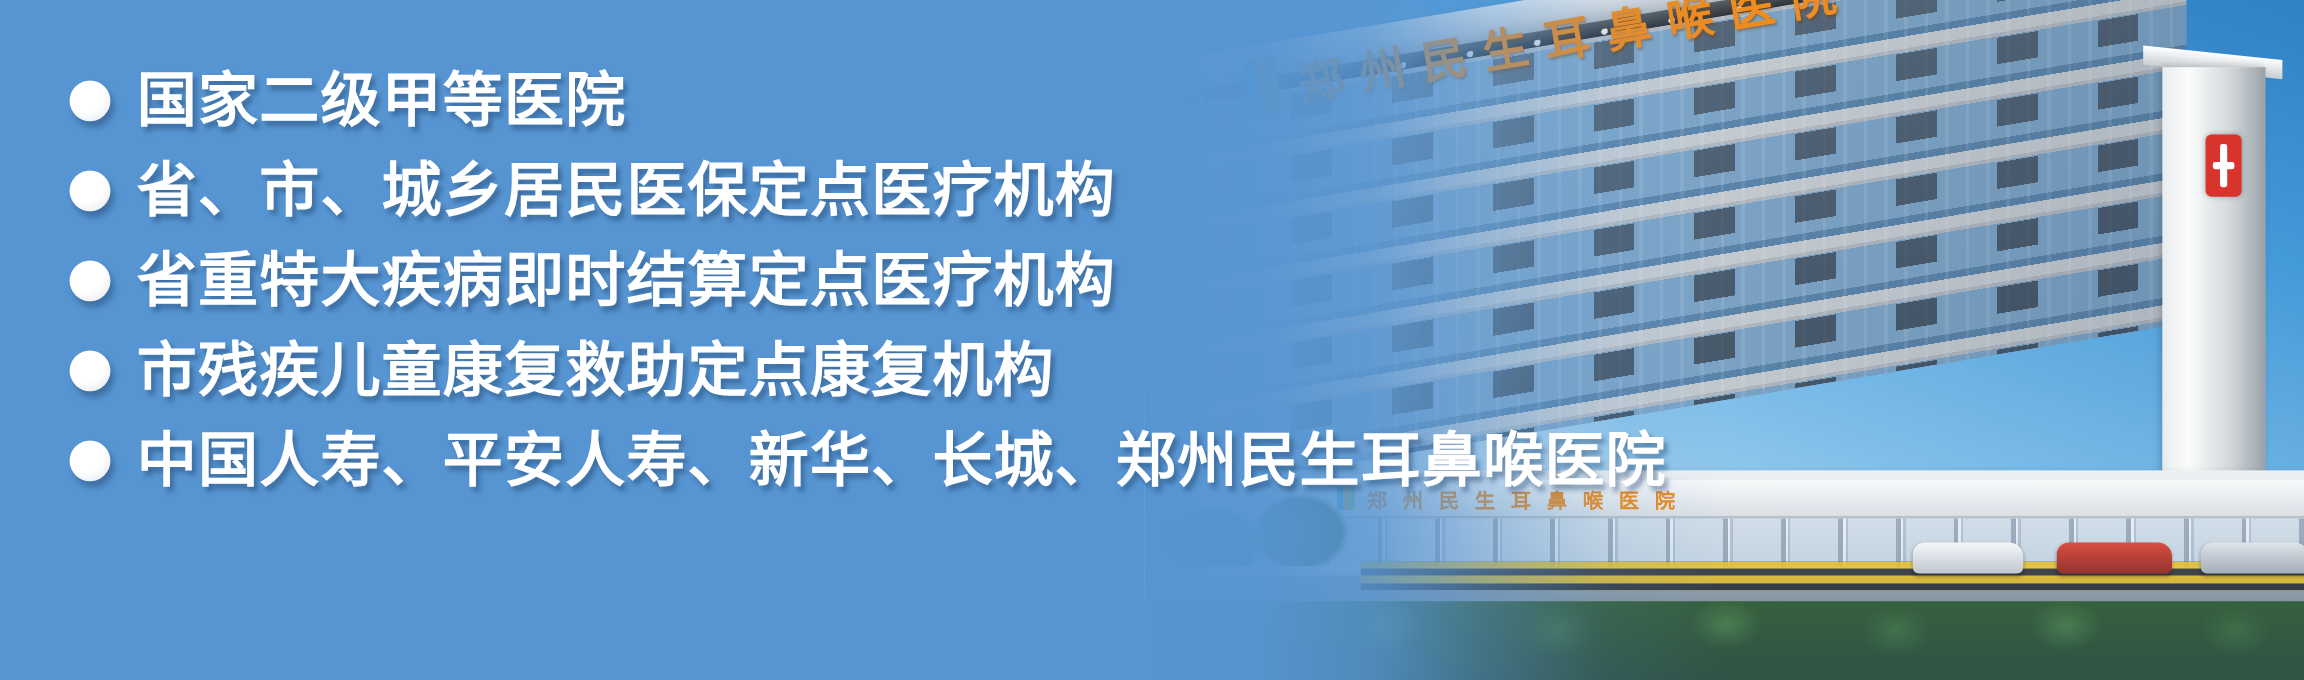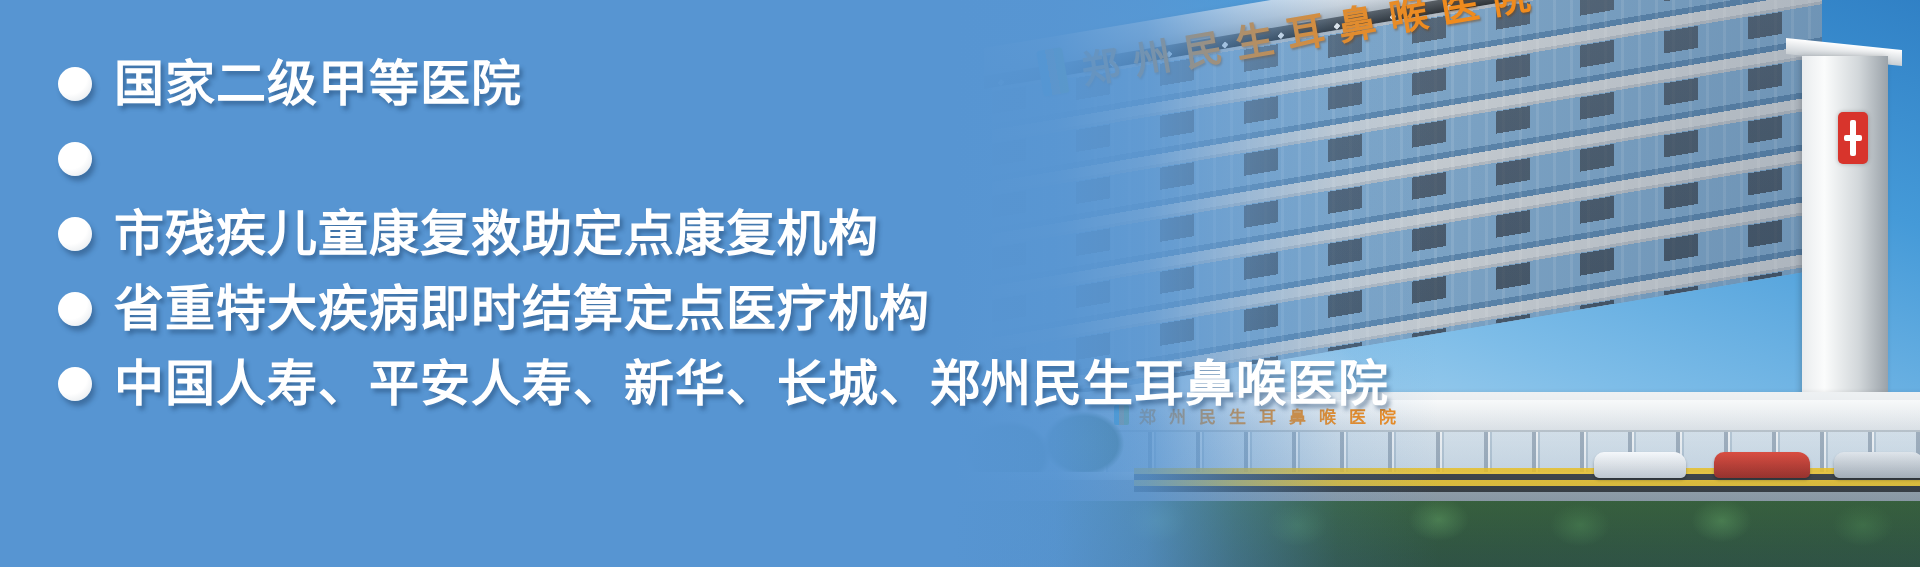--- a/index.html
+++ b/index.html
@@ -336,30 +336,31 @@
 
   <div class="list">
 
     <div class="row">
       <span class="bullet"></span>
       <span class="row-text">国家二级甲等医院</span>
     </div>
 
     <div class="row">
       <span class="bullet"></span>
+      <span class="row-text">省、市、城乡居民医保定点医疗机构</span>
+    </div>
+
+    <div class="row">
+      <span class="bullet"></span>
+      <span class="row-text">省重特大疾病即时结算定点医疗机构</span>
     </div>
 
     <div class="row">
       <span class="bullet"></span>
       <span class="row-text">市残疾儿童康复救助定点康复机构</span>
-    </div>
-
-    <div class="row">
-      <span class="bullet"></span>
-      <span class="row-text">省重特大疾病即时结算定点医疗机构</span>
     </div>
 
     <div class="row">
       <span class="bullet"></span>
       <span class="row-text">中国人寿、平安人寿、新华、长城、郑州民生耳鼻喉医院</span>
     </div>
 
   </div>
 </div>
 

